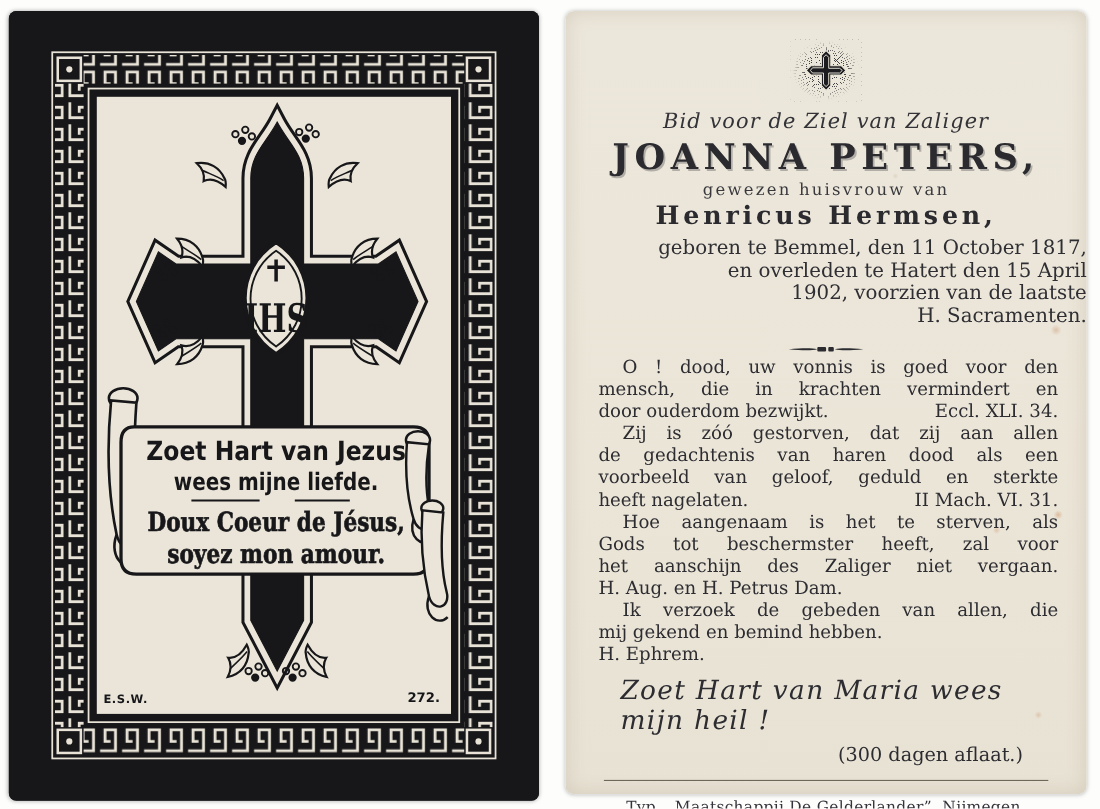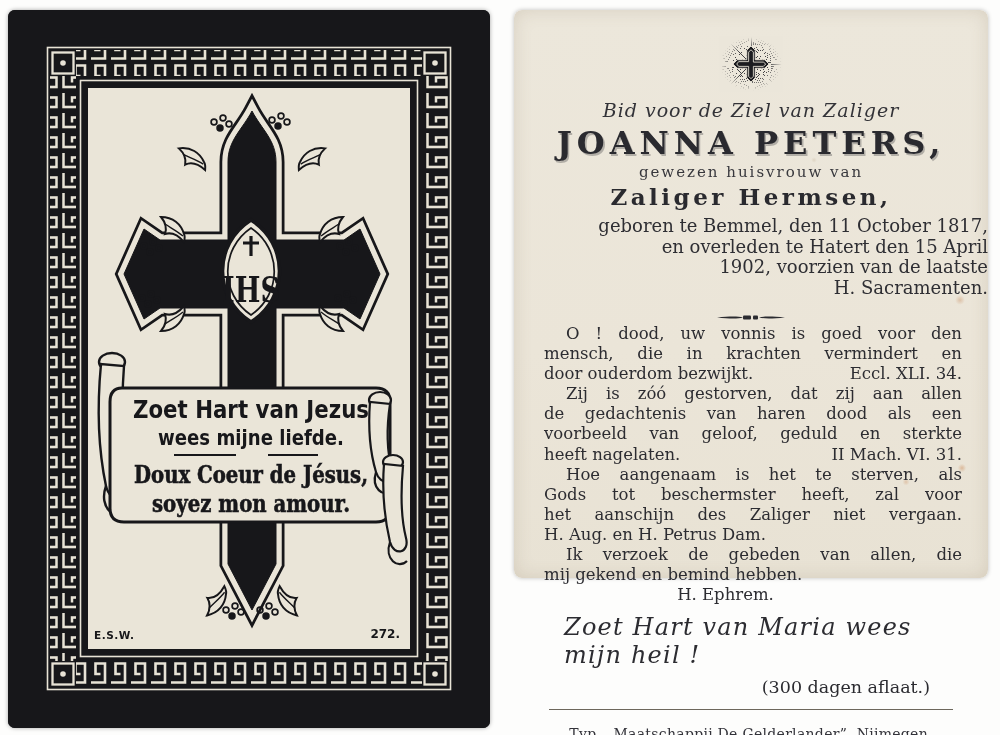--- a/index.html
+++ b/index.html
@@ -12,21 +12,21 @@
   .left-card{
     position:absolute;left:8px;top:10px;width:482px;height:718px;
     border-radius:7px;overflow:hidden;
     box-shadow:0 0 4px rgba(0,0,0,.35);
     background:#17171a;
   }
   .left-card svg{display:block;width:100%;height:100%;}
 
   
   .right-card{
-    position:absolute;left:514px;top:10px;width:474px;height:568px;
+    position:absolute;left:514px;top:10px;width:474px;height:712px;
     border-radius:8px;
     background:
       radial-gradient(circle 7px at 446px 290px, rgba(187,109,53,.30), rgba(187,109,53,0) 70%),
       radial-gradient(circle 6px at 448px 458px, rgba(197,117,57,.38), rgba(197,117,57,0) 70%),
       radial-gradient(circle 5px at 392px 472px, rgba(197,117,57,.28), rgba(197,117,57,0) 70%),
       radial-gradient(circle 5px at 430px 640px, rgba(187,109,53,.25), rgba(187,109,53,0) 70%),
       radial-gradient(circle 4px at 300px 150px, rgba(160,130,90,.18), rgba(160,130,90,0) 70%),
       linear-gradient(180deg,#ece7db 0%,#ebe5d8 60%,#e8e2d4 100%);
     box-shadow:inset 0 0 18px rgba(120,100,70,.18), 0 0 4px rgba(0,0,0,.25);
   }
@@ -48,21 +48,21 @@
   .relation{margin-top:1px;font-size:15px;letter-spacing:2px;color:#38383d;}
   .spouse{margin-top:2px;font-weight:700;font-size:23px;letter-spacing:3.5px;color:#2a2a2f;}
   .vitals{margin-top:6px;font-size:18px;line-height:20.5px;color:#2e2e33;text-align:right;}
   .divider-wrap{margin:9px auto 0;width:70px;height:9px;}
   .body-block{margin:8px 26px 0 30px;font-size:16.5px;line-height:20.1px;color:#2c2c31;}
   .bl{min-height:20.1px;}
   .j{text-align:justify;text-align-last:justify;}
   .ind{padding-left:22px;}
   .split{display:flex;justify-content:space-between;}
   .attrib1{text-align:left;padding-right:25px;}
-  .attrib2{text-align:center;padding-right:55px;}
+  .attrib2{text-align:left;padding-right:55px;}
   .aspiration{margin:8px 20px 0 50px;font-style:italic;font-size:24px;letter-spacing:1.2px;color:#2c2c31;}
   .indulgence{margin:8px 58px 0 0;text-align:right;font-size:17.5px;}
   .imprint-rule{margin:12px auto 0;width:404px;border:0;border-top:1.2px solid #6d675c;}
   .imprint{margin-top:16px;text-align:center;font-size:14px;letter-spacing:.3px;color:#33333a;font-weight:500;}
 </style>
 </head>
 <body>
 
 <div class="left-card">
   <svg viewBox="0 0 482 718" xmlns="http://www.w3.org/2000/svg">
@@ -168,21 +168,21 @@
     <div class="sunburst"></div>
     <svg class="sunburst-cross" width="38" height="38" viewBox="0 0 40 40">
       <path d="M20,1 L24.5,5.5 V15.5 H34.5 L39,20 L34.5,24.5 H24.5 V34.5 L20,39 L15.5,34.5 V24.5 H5.5 L1,20 L5.5,15.5 H15.5 V5.5 Z" fill="#1c1c20" stroke="#eae5d8" stroke-width="1"></path>
       <path d="M20,5 L22.5,7.5 V18 H33 L35.5,20 L33,22.5 H22.5 V33 L20,35.5 L17.5,33 V22.5 H7 L5,20 L7,17.5 H17.5 V7.5 Z" fill="none" stroke="#eae5d8" stroke-width="0.9"></path>
     </svg>
   </div>
 
   <div class="rc-center intro">Bid voor de Ziel van Zaliger</div>
   <div class="rc-center name">JOANNA PETERS,</div>
   <div class="rc-center relation">gewezen huisvrouw van</div>
-  <div class="rc-center spouse">Zaliger Hermsen,</div>
+  <div class="rc-center spouse">Henricus Hermsen,</div>
 
   <div class="rc-center vitals">
     <div>geboren te Bemmel, den 11 October 1817,</div>
     <div>en overleden te Hatert den 15 April</div>
     <div>1902, voorzien van de laatste</div>
     <div>H. Sacramenten.</div>
   </div>
 
   <div class="divider-wrap">
     <svg width="70" height="9" viewBox="0 0 70 9">

